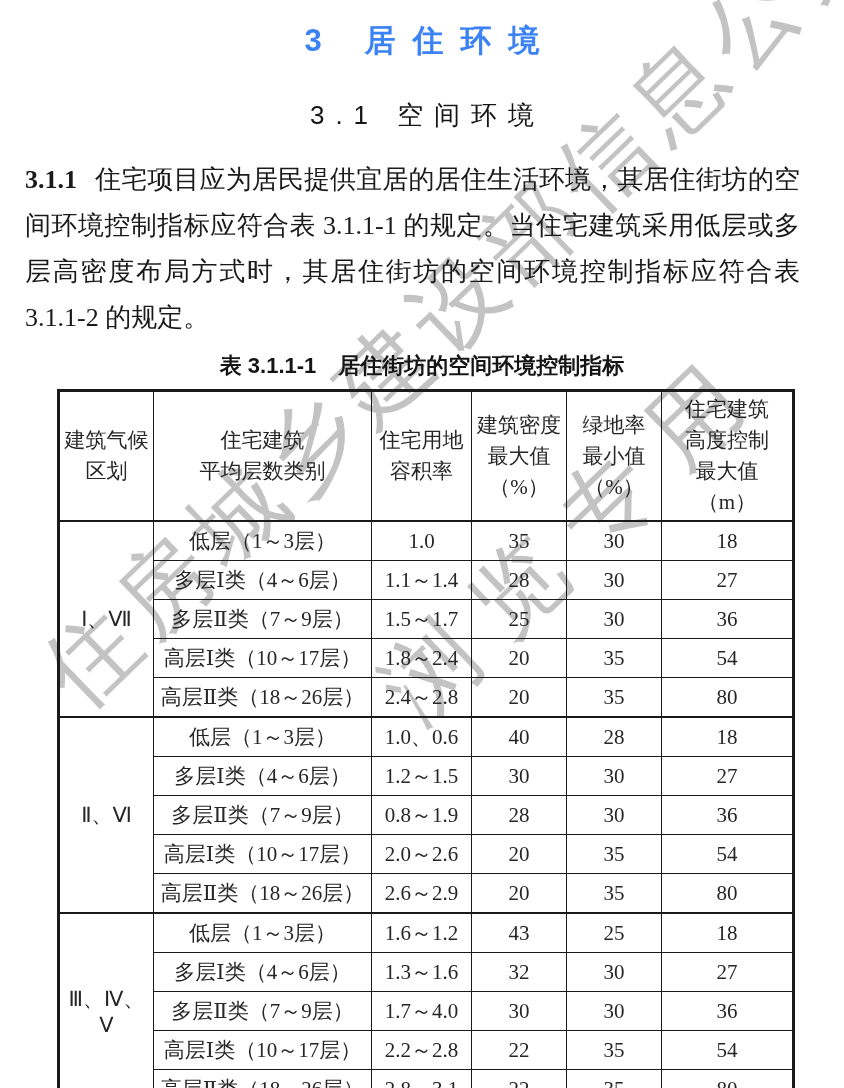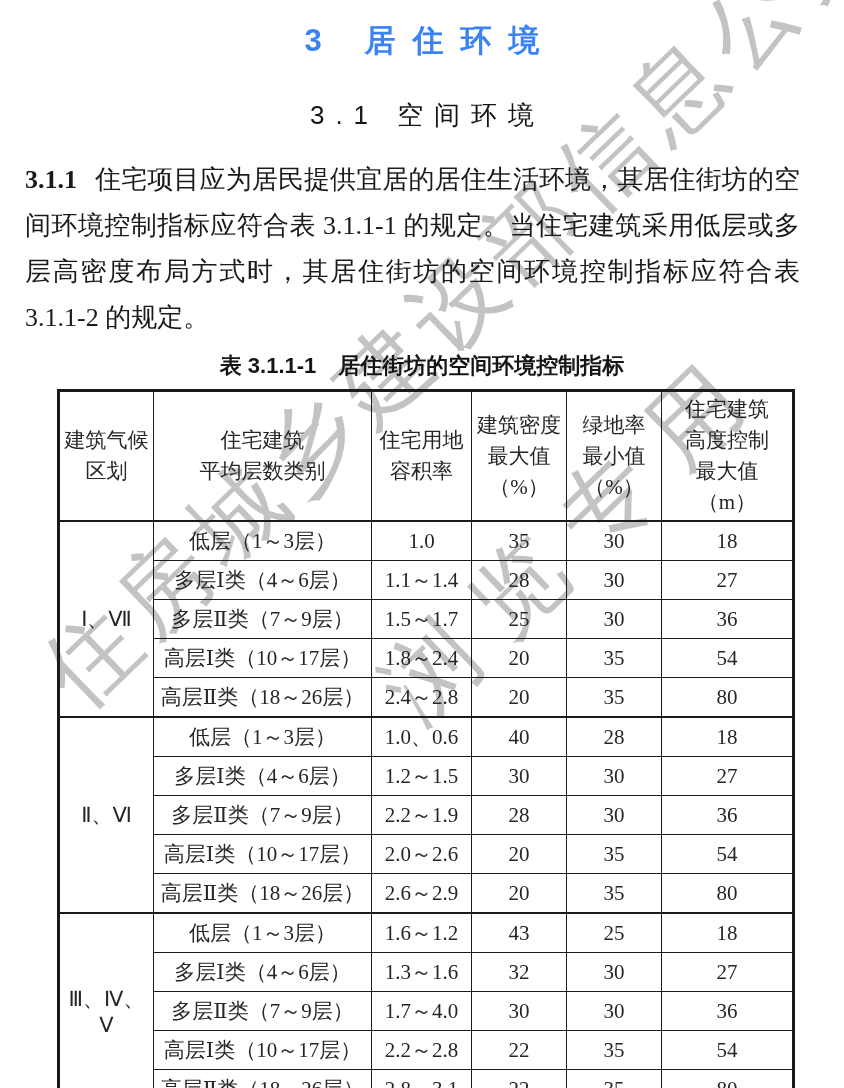--- a/index.html
+++ b/index.html
@@ -217,21 +217,21 @@
       </tr>
       <tr>
         <td class="c-label">多层Ⅰ类（4～6层）</td>
         <td class="c-far num">1.2～1.5</td>
         <td class="c-density num">30</td>
         <td class="c-green num">30</td>
         <td class="c-height num">27</td>
       </tr>
       <tr>
         <td class="c-label">多层Ⅱ类（7～9层）</td>
-        <td class="c-far num">2.2～1.9</td>
+        <td class="c-far num">0.8～1.9</td>
         <td class="c-density num">28</td>
         <td class="c-green num">30</td>
         <td class="c-height num">36</td>
       </tr>
       <tr>
         <td class="c-label">高层Ⅰ类（10～17层）</td>
         <td class="c-far num">2.0～2.6</td>
         <td class="c-density num">20</td>
         <td class="c-green num">35</td>
         <td class="c-height num">54</td>

